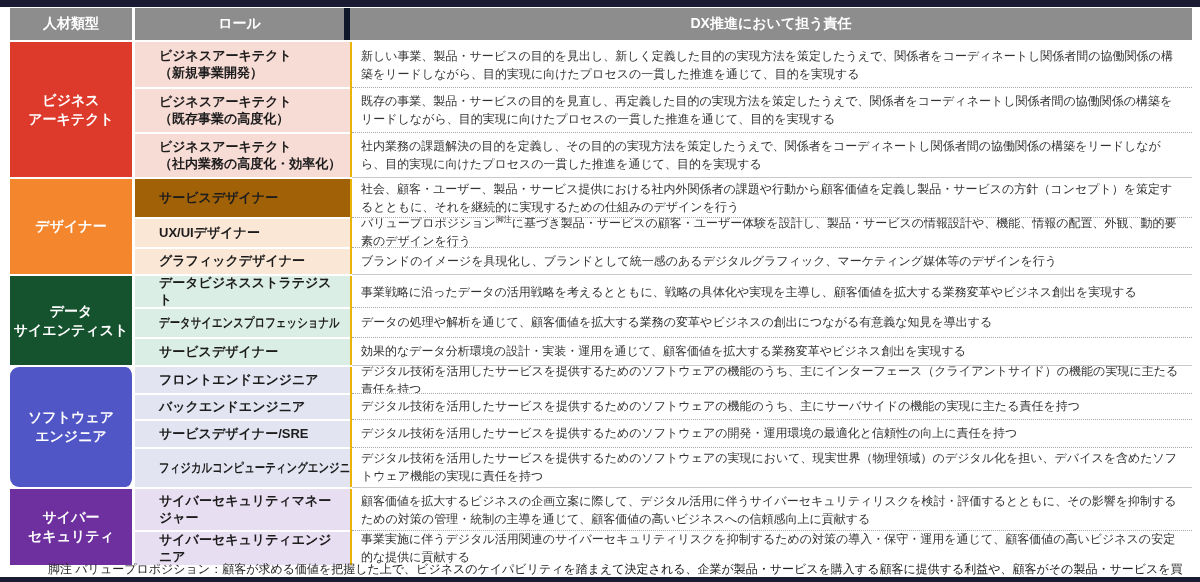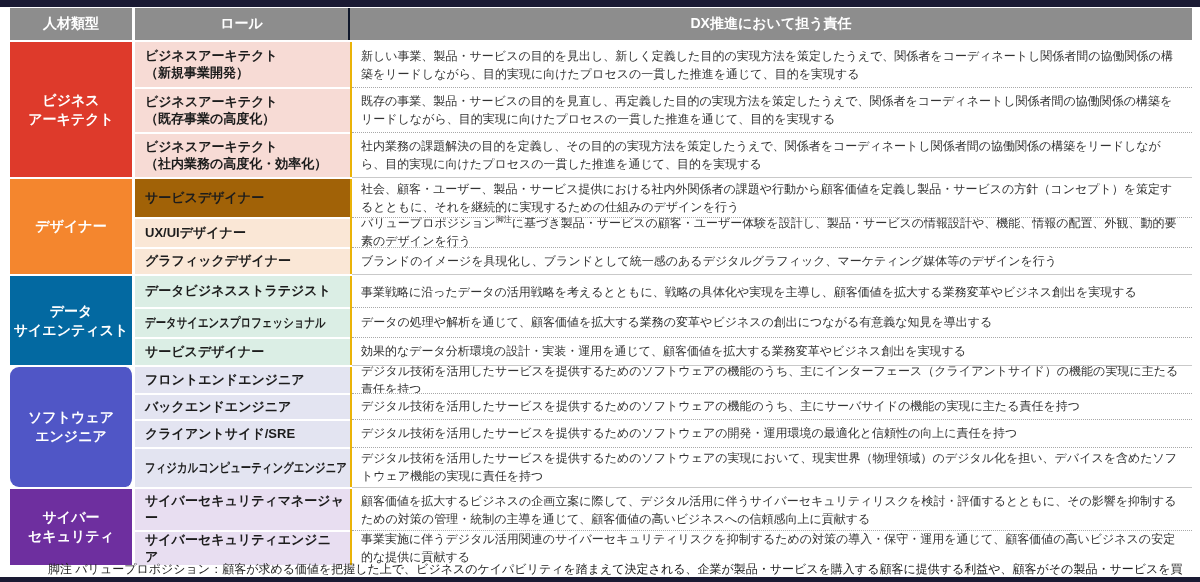--- a/index.html
+++ b/index.html
@@ -15,38 +15,38 @@
   .tbl{position:absolute;top:8px;left:10px;width:1182px;}
 
   
   .thead{display:flex;height:32px;margin-bottom:2px;}
   .th{
     color:#ffffff;font-weight:bold;font-size:14px;
     display:flex;align-items:center;justify-content:center;
     box-sizing:border-box;
   }
   .th.c1{width:125px;border-right:3px solid #ffffff;}
-  .th.c2{width:215px;border-right:2px solid #0f172a;}
+  .th.c2{width:215px;border-right:6px solid #0f172a;}
   .th.c3{flex:1;}
 
   
   .group{display:flex;}
   .group + .group{border-top:2px solid #ffffff;}
   .cat{
     width:125px;box-sizing:border-box;border-right:3px solid #ffffff;
     color:#ffffff;font-weight:bold;font-size:14px;line-height:1.35;
     display:flex;align-items:center;justify-content:center;text-align:center;
     white-space:pre-line;flex-shrink:0;
   }
   .rows{flex:1;display:flex;flex-direction:column;}
   .row{display:flex;}
   .role{
     width:215px;box-sizing:border-box;flex-shrink:0;
     display:flex;align-items:center;
-    padding:2px 6px 2px 10px;
+    padding:2px 6px 2px 24px;
     font-weight:bold;font-size:13px;color:#1c1c1c;line-height:1.25;
     white-space:pre-line;
   }
   .row + .row .role{border-top:2px solid #ffffff;}
   .condensed{display:inline-block;transform:scaleX(0.8);transform-origin:left center;white-space:nowrap;}
   .resp{
     flex:1;box-sizing:border-box;background:#ffffff;
     border-left:2px solid #eab308;
     display:flex;align-items:center;
     padding:2px 8px 2px 9px;
@@ -124,21 +124,21 @@
           </div>
           <div class="row" style="height: 27px;">
             <div class="role" style="background: rgb(250, 231, 214);"><span>グラフィックデザイナー</span></div>
             <div class="resp">
               <div>ブランドのイメージを具現化し、ブランドとして統一感のあるデジタルグラフィック、マーケティング媒体等のデザインを行う</div>
             </div>
           </div>
         </div>
       </div>
       <div class="group">
-        <div class="cat" style="background: #0369a1;">データ
+        <div class="cat" style="background: #14532d;">データ
 サイエンティスト</div>
         <div class="rows">
           <div class="row" style="height: 31px;">
             <div class="role" style="background: rgb(219, 238, 229);"><span>データビジネスストラテジスト</span></div>
             <div class="resp">
               <div>事業戦略に沿ったデータの活用戦略を考えるとともに、戦略の具体化や実現を主導し、顧客価値を拡大する業務変革やビジネス創出を実現する</div>
             </div>
           </div>
           <div class="row" style="height: 30px;">
             <div class="role" style="background: rgb(219, 238, 229);"><span class="condensed">データサイエンスプロフェッショナル</span></div>
@@ -164,21 +164,21 @@
               <div>デジタル技術を活用したサービスを提供するためのソフトウェアの機能のうち、主にインターフェース（クライアントサイド）の機能の実現に主たる責任を持つ</div>
             </div>
           </div>
           <div class="row" style="height: 26px;">
             <div class="role" style="background: rgb(227, 228, 241);"><span>バックエンドエンジニア</span></div>
             <div class="resp">
               <div>デジタル技術を活用したサービスを提供するためのソフトウェアの機能のうち、主にサーバサイドの機能の実現に主たる責任を持つ</div>
             </div>
           </div>
           <div class="row" style="height: 28px;">
-            <div class="role" style="background: rgb(227, 228, 241);"><span>クライアントサイド/SRE</span></div>
+            <div class="role" style="background: rgb(227, 228, 241);"><span>サービスデザイナー/SRE</span></div>
             <div class="resp">
               <div>デジタル技術を活用したサービスを提供するためのソフトウェアの開発・運用環境の最適化と信頼性の向上に責任を持つ</div>
             </div>
           </div>
           <div class="row" style="height: 40px;">
             <div class="role" style="background: rgb(227, 228, 241);"><span class="condensed">フィジカルコンピューティングエンジニア</span></div>
             <div class="resp">
               <div>デジタル技術を活用したサービスを提供するためのソフトウェアの実現において、現実世界（物理領域）のデジタル化を担い、デバイスを含めたソフトウェア機能の実現に責任を持つ</div>
             </div>
           </div>

